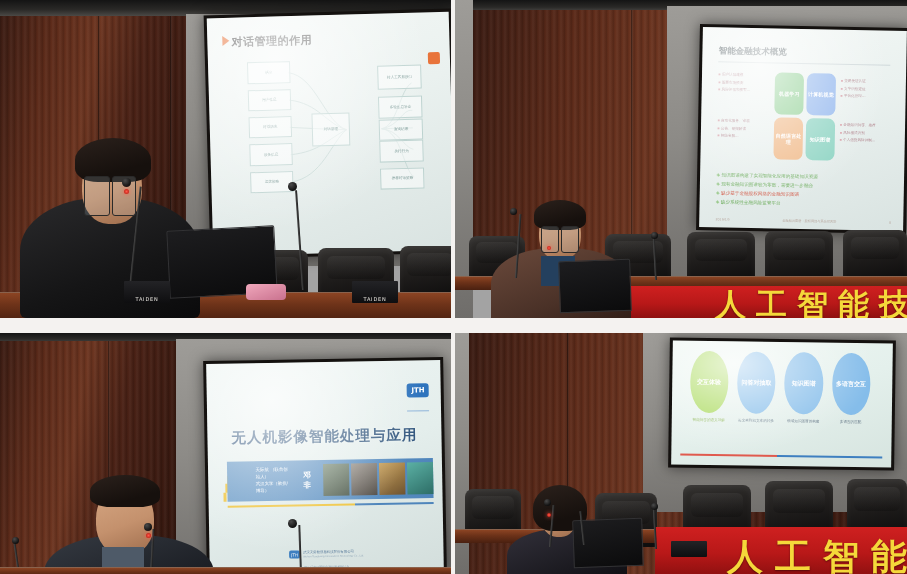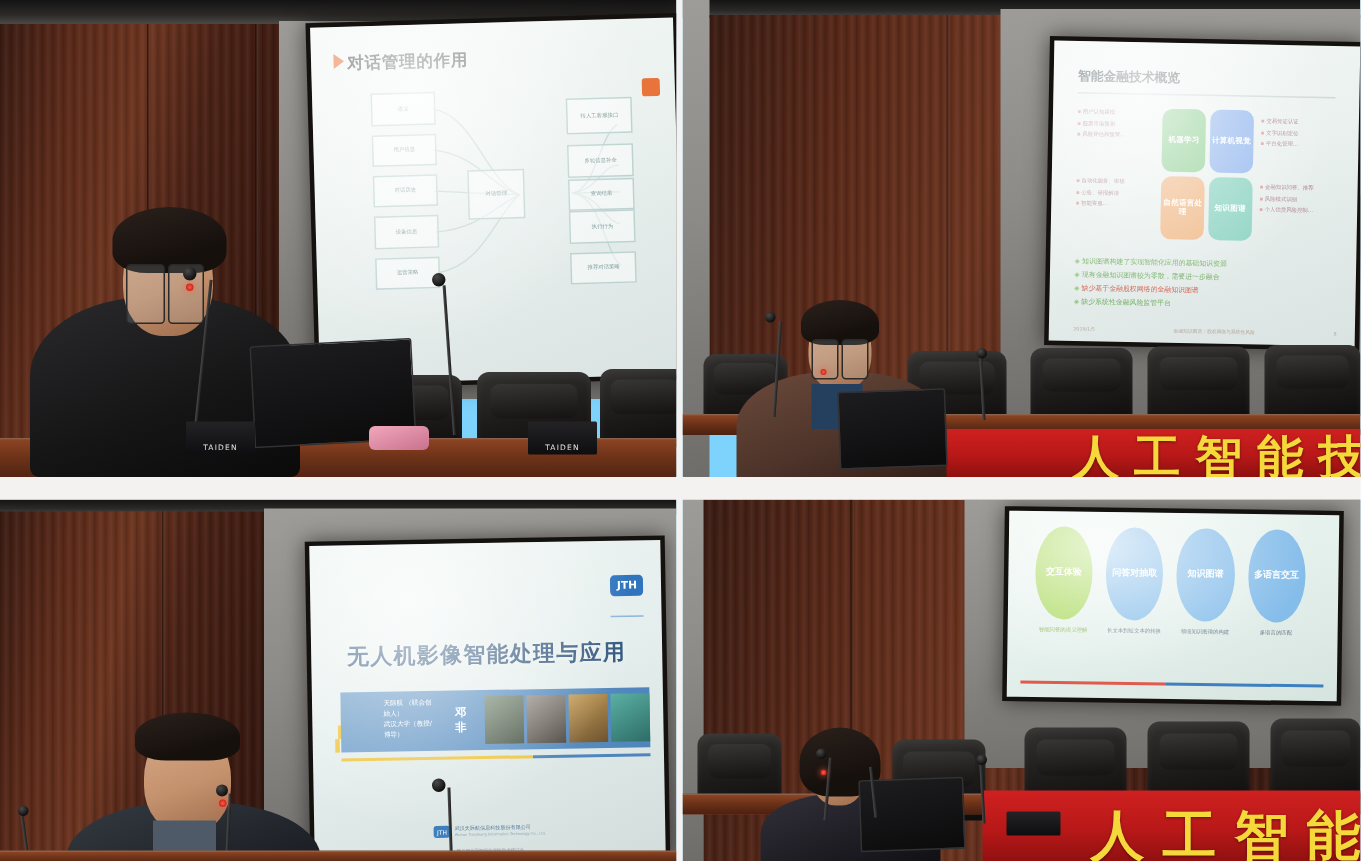--- a/index.html
+++ b/index.html
@@ -11,21 +11,21 @@
     overflow: hidden;
   }
   .collage {
     position: relative;
     width: 907px; height: 574px;
     background: #f2f0ee;
   }
   .panel {
     position: absolute;
     overflow: hidden;
-    background: #7dd3fc;
+    background: #a3a3a3;
   }
   
   #p-tl { left: 0px;   top: 0px;   width: 451px; height: 318px; }
   #p-tr { left: 455px; top: 0px;   width: 452px; height: 318px; }
   #p-bl { left: 0px;   top: 333px; width: 451px; height: 241px; }
   #p-br { left: 455px; top: 333px; width: 452px; height: 241px; }
 
   
   .wall-wood {
     position: absolute; inset: 0;

